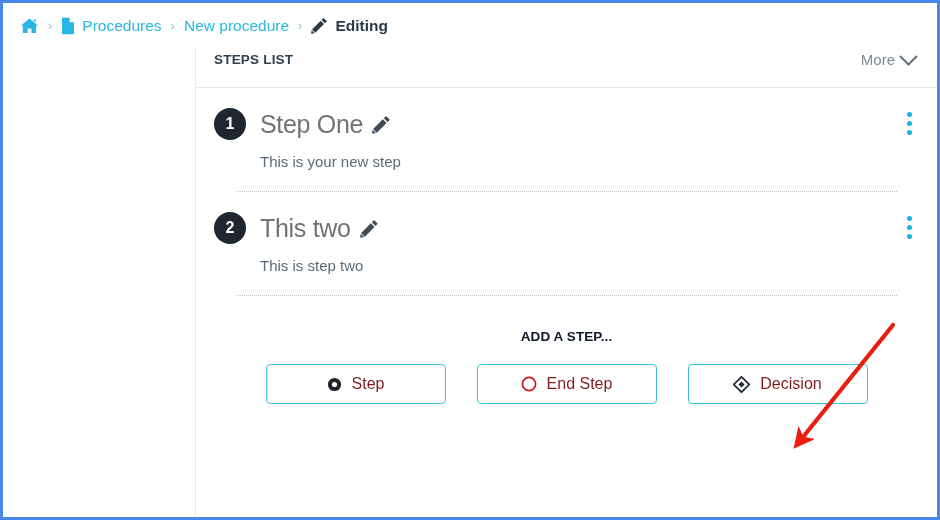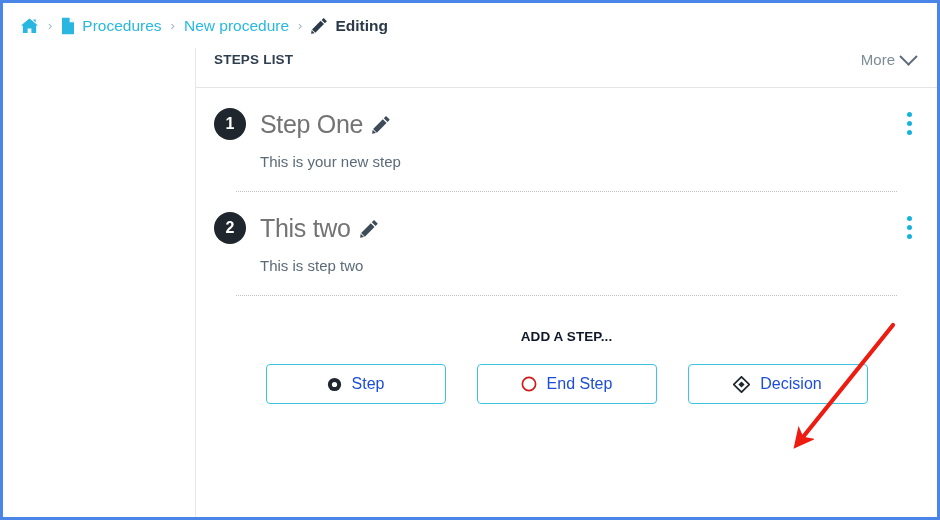--- a/index.html
+++ b/index.html
@@ -194,21 +194,21 @@
     width: 180px;
     height: 40px;
     border: 1px solid #3bc4e3;
     border-radius: 4px;
     background: #ffffff;
     display: flex;
     align-items: center;
     justify-content: center;
     gap: 10px;
     font-size: 16px;
-    color: #1d4ed8;
+    color: #7f1d1d;
     cursor: pointer;
     box-sizing: border-box;
   }
   .btn-ico { display: inline-flex; align-items: center; }
 
   
   .annot {
     position: absolute;
     left: 0;
     top: 0;

